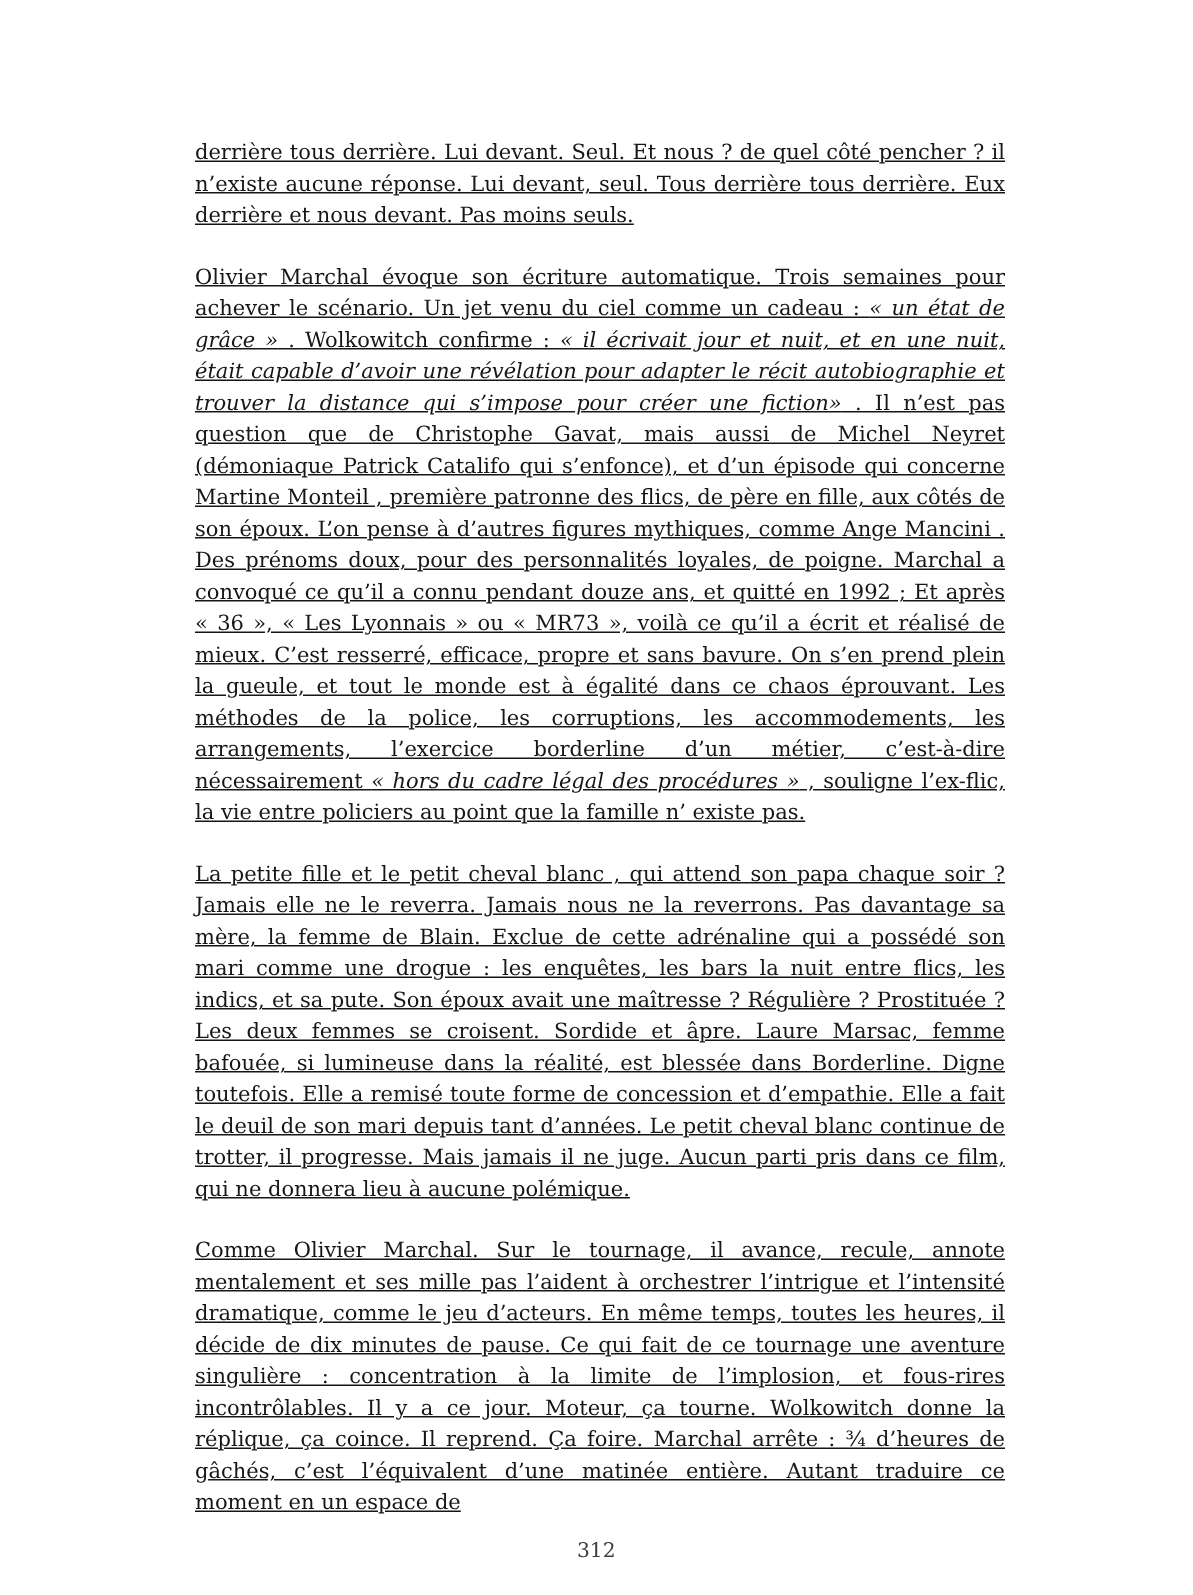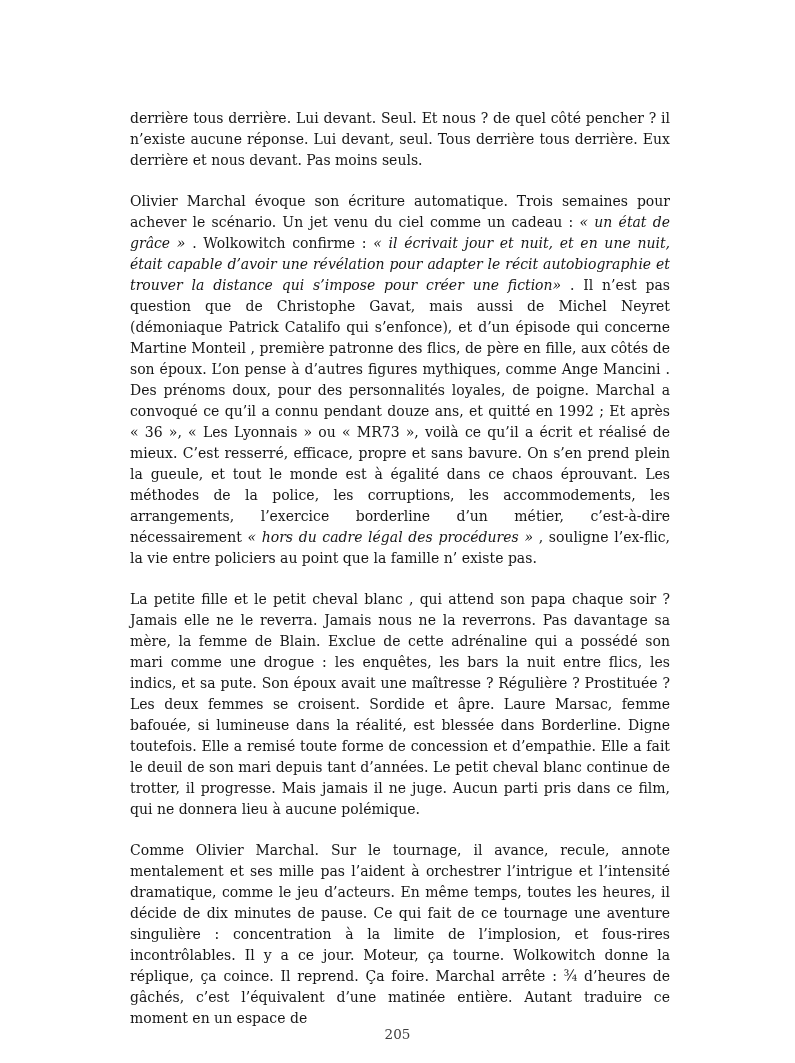--- a/index.html
+++ b/index.html
@@ -19,23 +19,24 @@
   .text-block {
     position: absolute;
     top: 92px;
     left: 130px;
     width: 540px;
     font-size: 14px;
     line-height: 21px;
     text-align: justify;
   }
   .text-block p {
-    margin: 16px 0 20px 0;
+    margin: 0 0 20px 0;
     text-align: justify;
     text-align-last: left;
+    text-decoration: underline;
   }
   .text-block p:last-child {
     margin-bottom: 0;
   }
   .run-italic {
     font-style: italic;
   }
   .page-number {
     position: absolute;
     left: 0;
@@ -49,14 +50,14 @@
 </head>
 <body>
 
 <div class="page">
   <div class="text-block">
       <p><span class="run-regular">derrière tous derrière. Lui devant. Seul. Et nous ? de quel côté pencher ? il n’existe aucune réponse. Lui devant, seul. Tous derrière tous derrière. Eux derrière et nous devant. Pas moins seuls.</span></p>
       <p><span class="run-regular">Olivier Marchal évoque son écriture automatique. Trois semaines pour achever le scénario. Un jet venu du ciel comme un cadeau : </span><span class="run-italic">« un état de grâce »</span><span class="run-regular"> . Wolkowitch confirme : </span><span class="run-italic">« il écrivait jour et nuit, et en une nuit, était capable d’avoir une révélation pour adapter le récit autobiographie et trouver la distance qui s’impose pour créer une fiction»</span><span class="run-regular"> . Il n’est pas question que de Christophe Gavat, mais aussi de Michel Neyret (démoniaque Patrick Catalifo qui s’enfonce), et d’un épisode qui concerne Martine Monteil , première patronne des flics, de père en fille, aux côtés de son époux. L’on pense à d’autres figures mythiques, comme Ange Mancini . Des prénoms doux, pour des personnalités loyales, de poigne. Marchal a convoqué ce qu’il a connu pendant douze ans, et quitté en 1992 ; Et après « 36 », « Les Lyonnais » ou « MR73 », voilà ce qu’il a écrit et réalisé de mieux. C’est resserré, efficace, propre et sans bavure. On s’en prend plein la gueule, et tout le monde est à égalité dans ce chaos éprouvant. Les méthodes de la police, les corruptions, les accommodements, les arrangements, l’exercice borderline d’un métier, c’est-à-dire nécessairement </span><span class="run-italic">« hors du cadre légal des procédures »</span><span class="run-regular"> , souligne l’ex-flic, la vie entre policiers au point que la famille n’ existe pas.</span></p>
       <p><span class="run-regular">La petite fille et le petit cheval blanc , qui attend son papa chaque soir ? Jamais elle ne le reverra. Jamais nous ne la reverrons. Pas davantage sa mère, la femme de Blain. Exclue de cette adrénaline qui a possédé son mari comme une drogue : les enquêtes, les bars la nuit entre flics, les indics, et sa pute. Son époux avait une maîtresse ? Régulière ? Prostituée ? Les deux femmes se croisent. Sordide et âpre. Laure Marsac, femme bafouée, si lumineuse dans la réalité, est blessée dans Borderline. Digne toutefois. Elle a remisé toute forme de concession et d’empathie. Elle a fait le deuil de son mari depuis tant d’années. Le petit cheval blanc continue de trotter, il progresse. Mais jamais il ne juge. Aucun parti pris dans ce film, qui ne donnera lieu à aucune polémique.</span></p>
       <p><span class="run-regular">Comme Olivier Marchal. Sur le tournage, il avance, recule, annote mentalement et ses mille pas l’aident à orchestrer l’intrigue et l’intensité dramatique, comme le jeu d’acteurs. En même temps, toutes les heures, il décide de dix minutes de pause. Ce qui fait de ce tournage une aventure singulière : concentration à la limite de l’implosion, et fous-rires incontrôlables. Il y a ce jour. Moteur, ça tourne. Wolkowitch donne la réplique, ça coince. Il reprend. Ça foire. Marchal arrête : ¾ d’heures de gâchés, c’est l’équivalent d’une matinée entière. Autant traduire ce moment en un espace de</span></p>
     </div>
-  <div class="page-number">205</div>
+  <div class="page-number">312</div>
 </div>
 
 </body></html>

